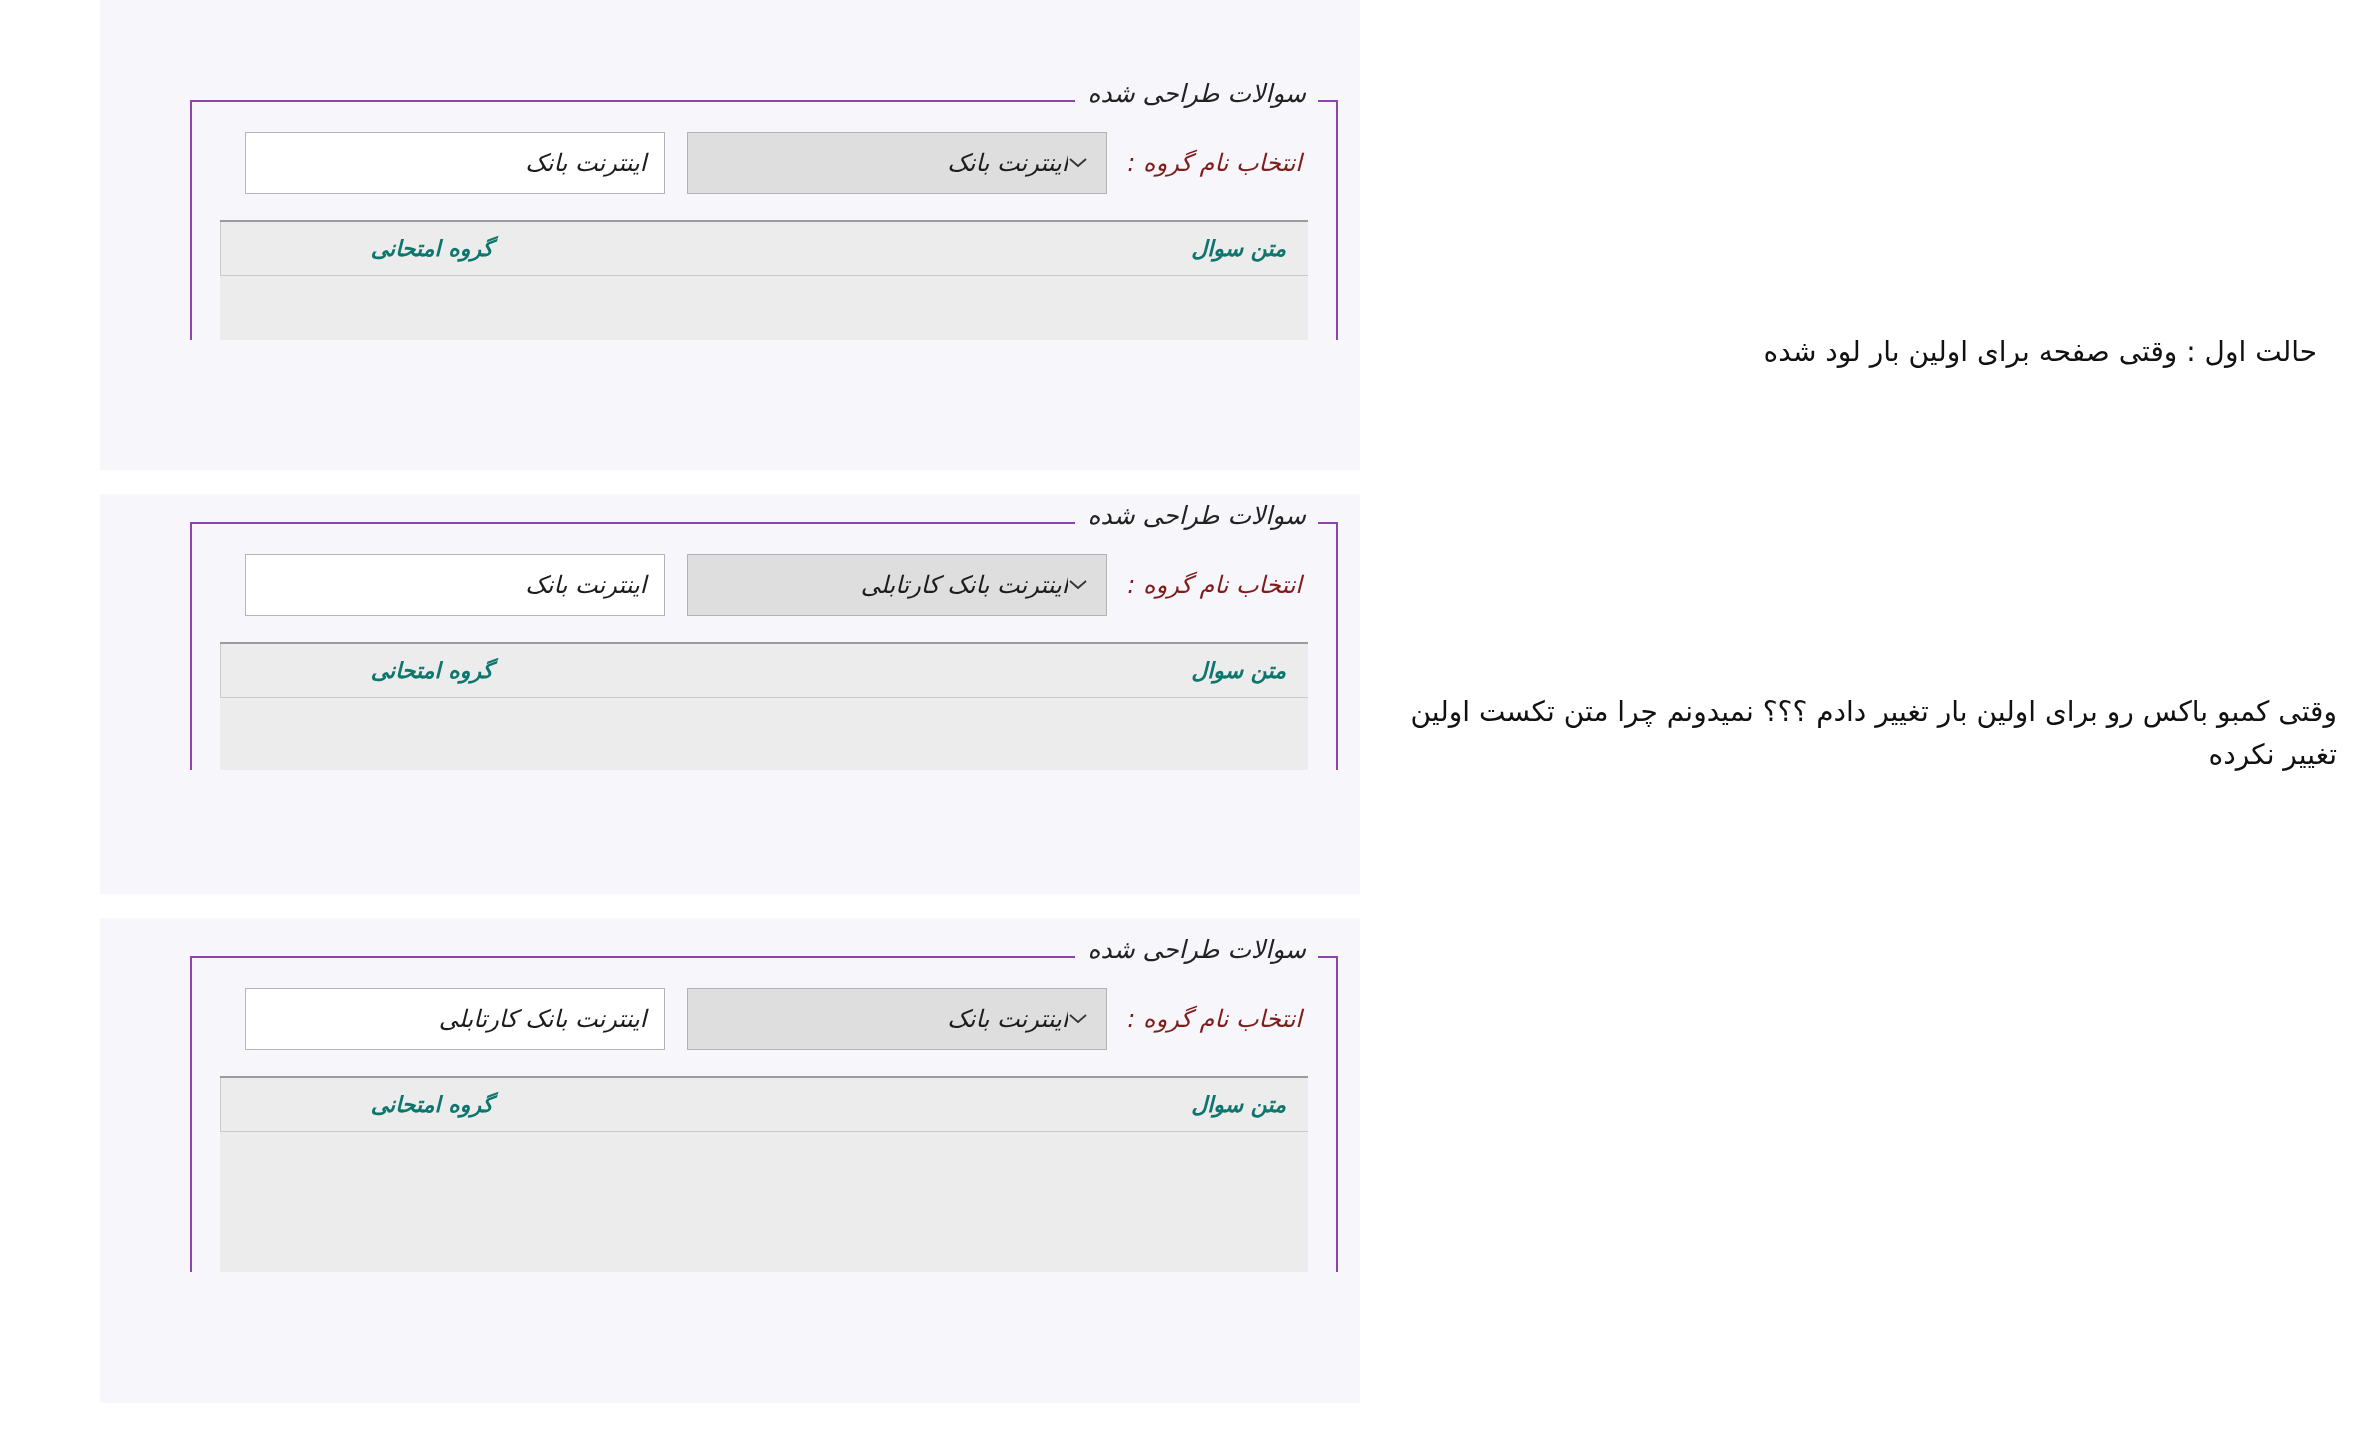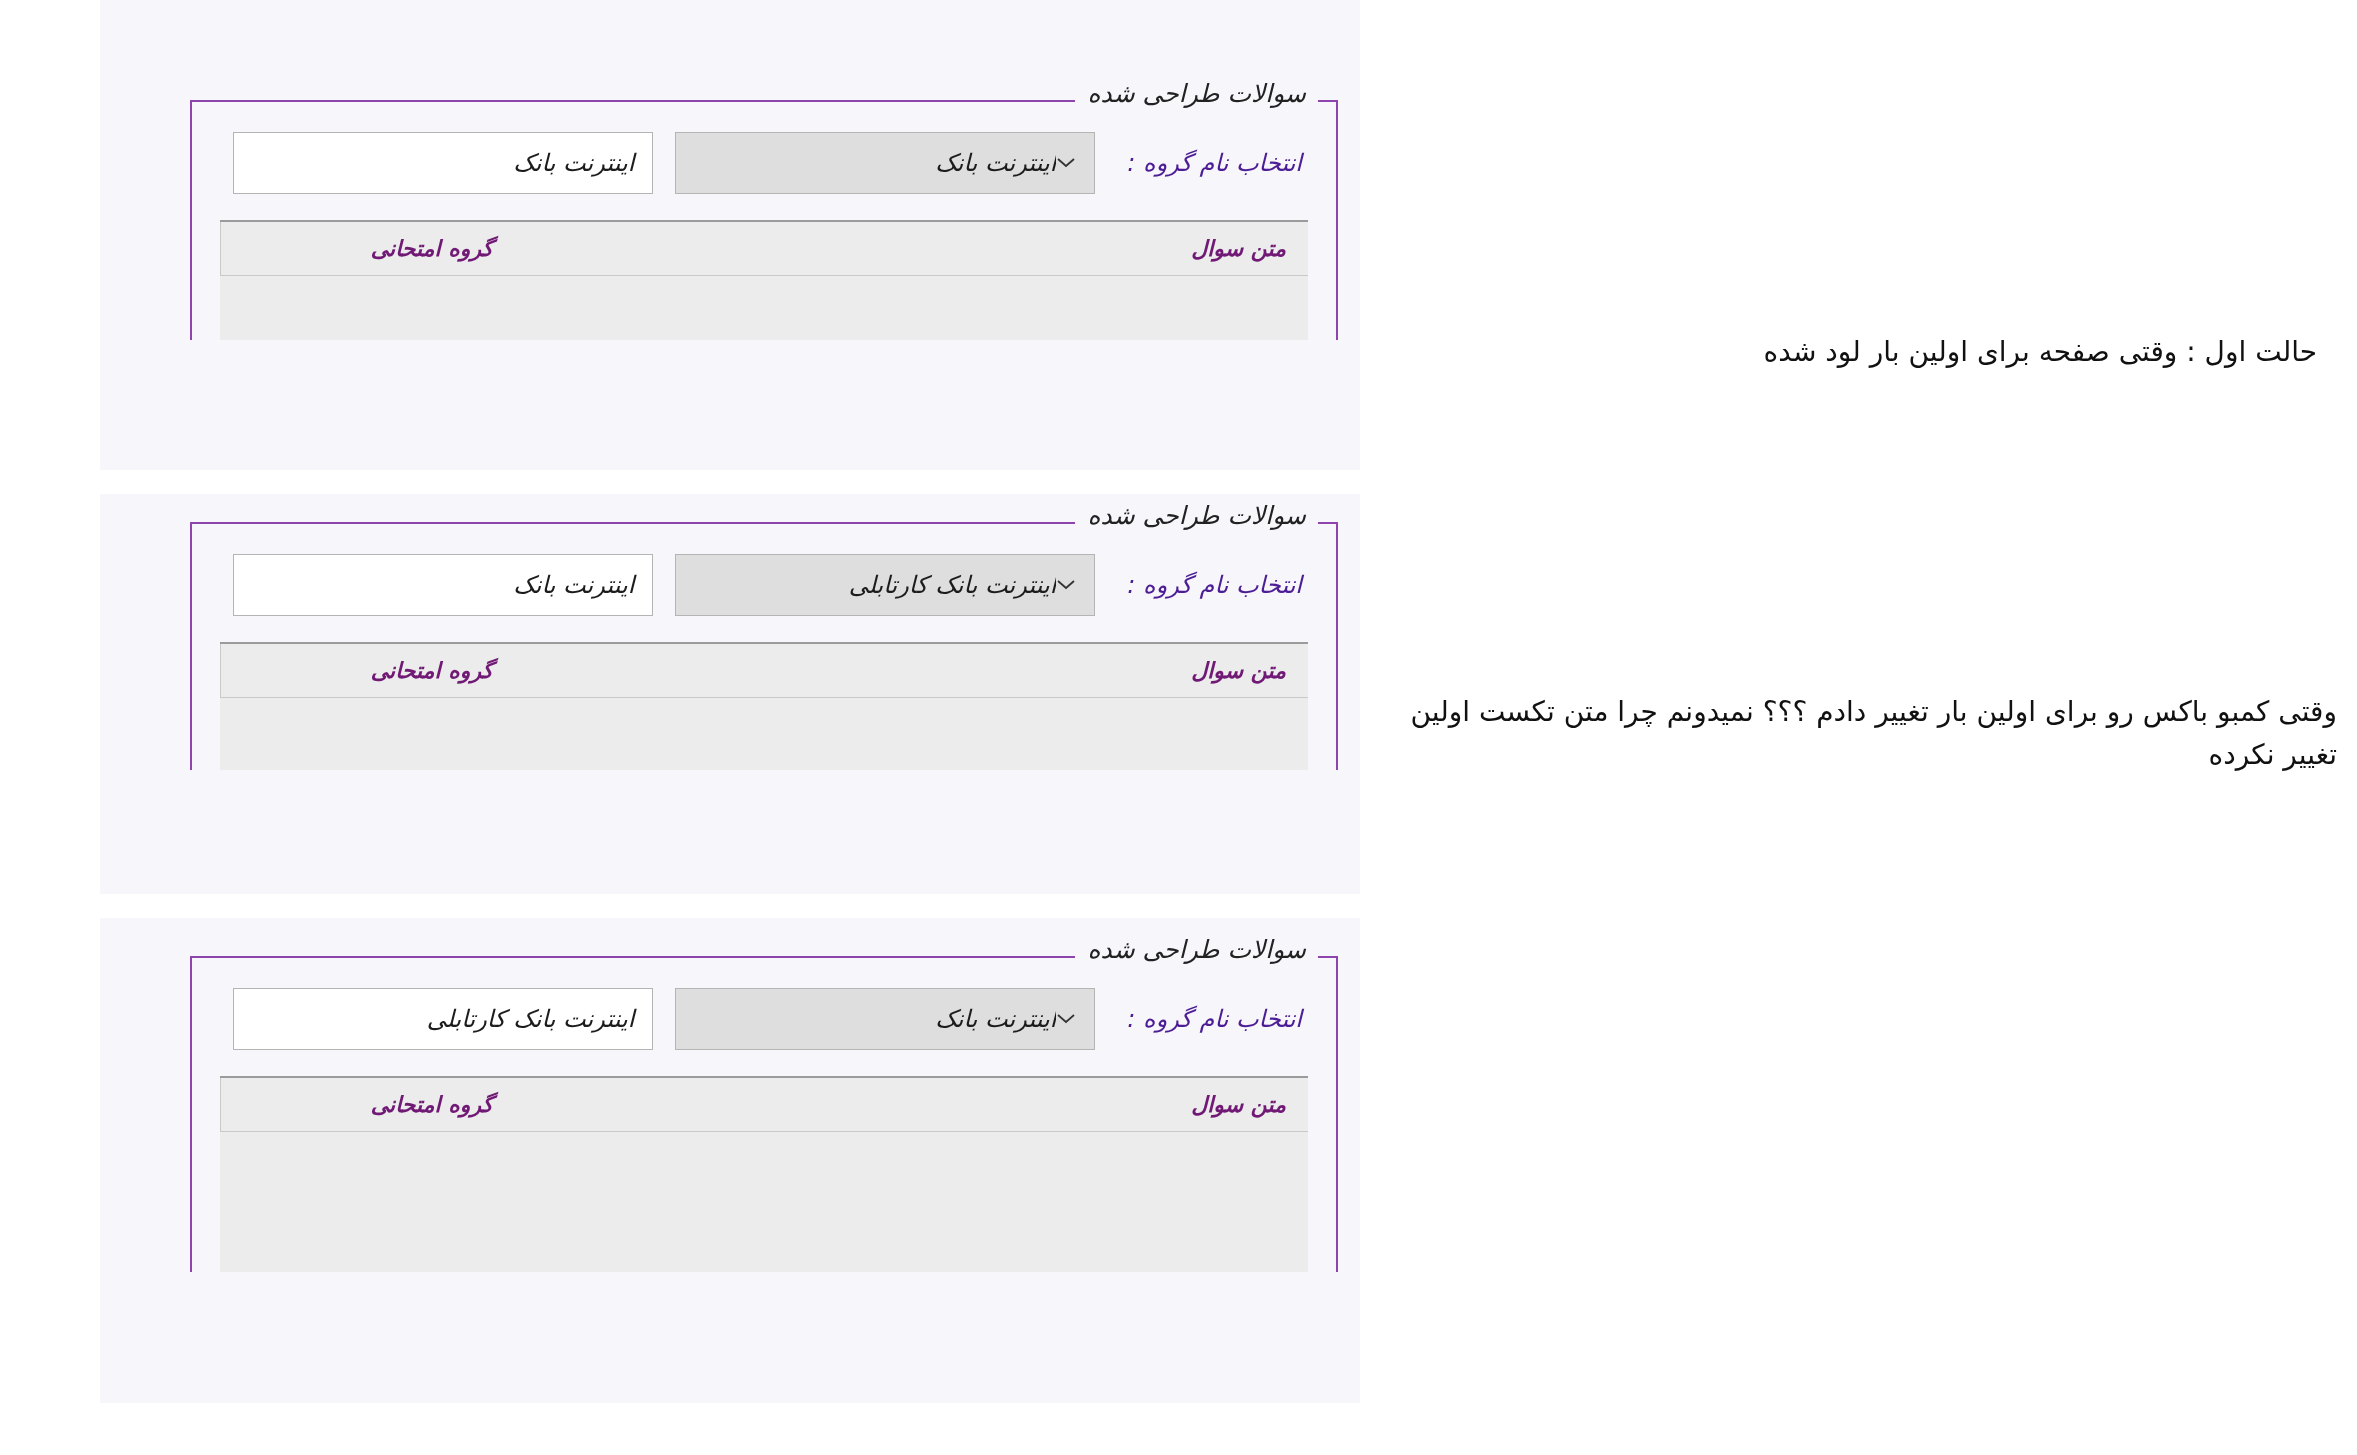--- a/index.html
+++ b/index.html
@@ -77,23 +77,23 @@
   .field-row {
     display: flex;
     flex-direction: row;
     align-items: center;
     justify-content: flex-start;
     gap: 0;
   }
 
   .field-label {
     font-size: 24px;
-    color: #4c1d95;
-    white-space: nowrap;
-    margin-left: 32px;
+    color: #7f1d1d;
+    white-space: nowrap;
+    margin-left: 20px;
     margin-right: 6px;
     order: 1;
   }
 
   .combo {
     order: 2;
     position: relative;
     width: 420px;
     height: 62px;
     background: #dedede;
@@ -151,21 +151,21 @@
     border-collapse: collapse;
     table-layout: fixed;
   }
 
   .grid thead th {
     background: #ececec;
     border-top: 2px solid #9b9b9b;
     border-bottom: 1px solid #c9c9c9;
     font-size: 22px;
     font-weight: bold;
-    color: #701a75;
+    color: #0f766e;
     padding: 14px 22px;
     text-align: right;
     white-space: nowrap;
   }
 
   .grid thead th.col-group {
     width: 250px;
     border-left: 1px solid #c9c9c9;
   }
 

